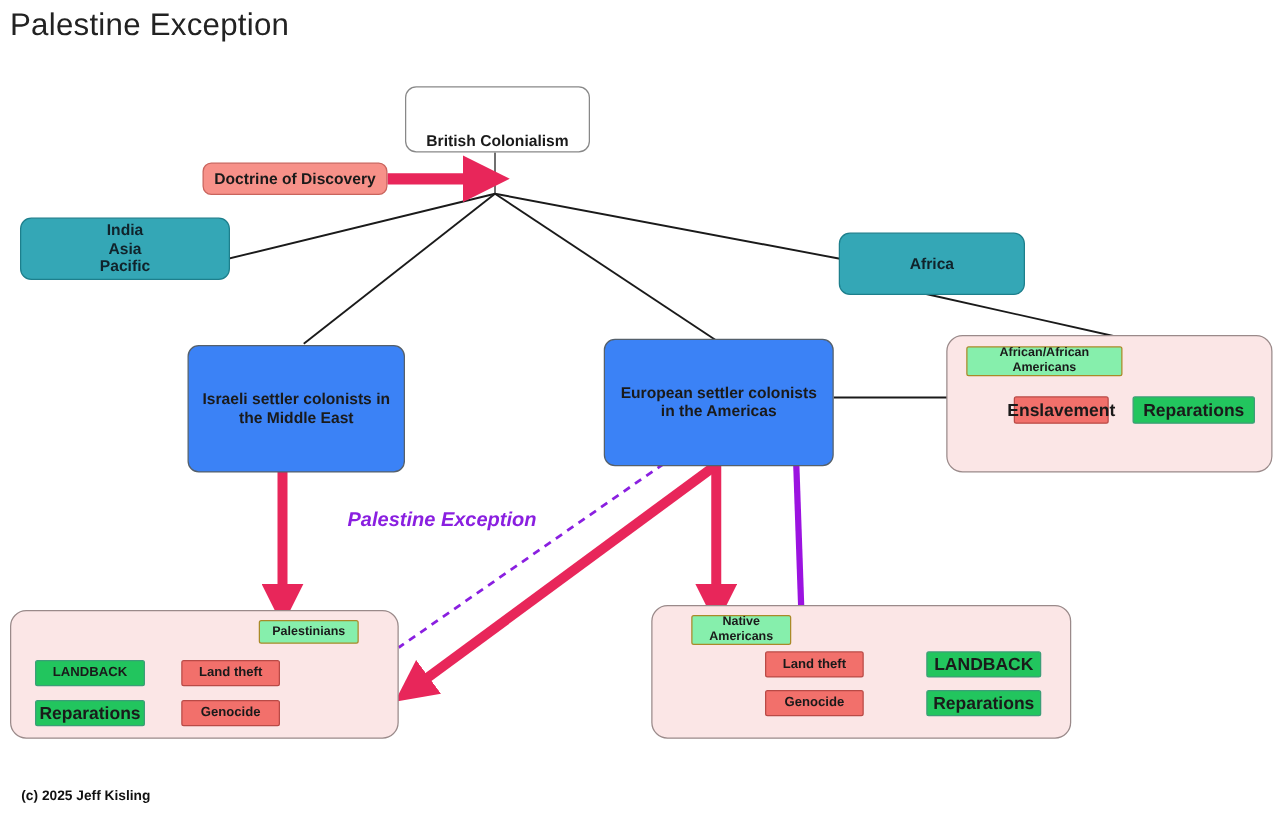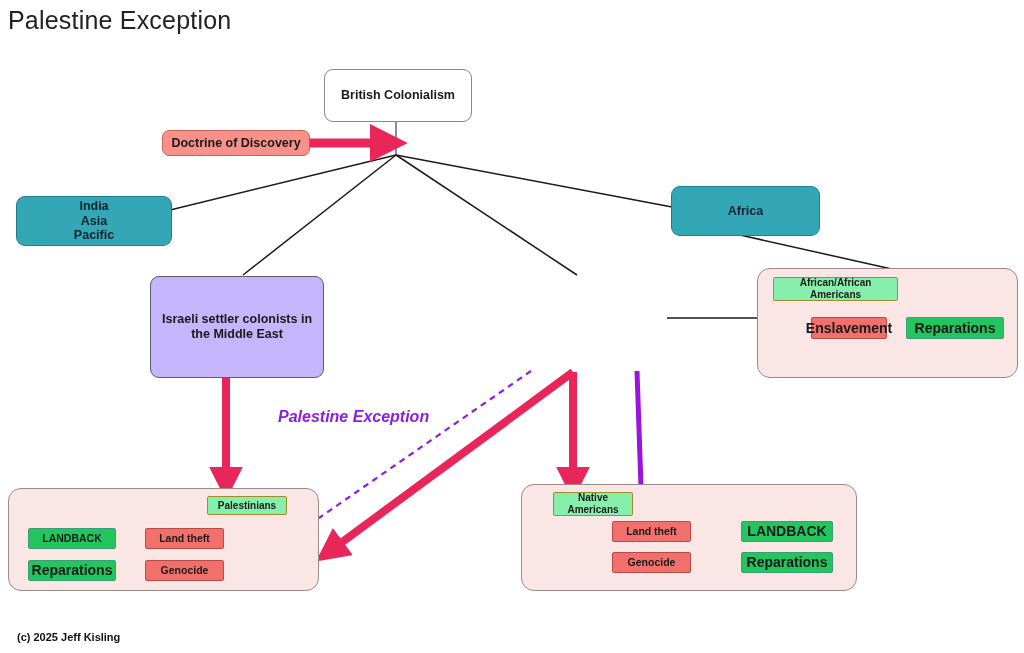--- a/index.html
+++ b/index.html
@@ -69,21 +69,21 @@
     font-size: 12.5px;
     color: #10232b;
   }
   .n-salmon {
     background: #F79189;
     border: 1px solid #c9645d;
     border-radius: 7px;
     font-size: 12.5px;
   }
   .n-gray {
-    background: #c4b5fd;
+    background: #3b82f6;
     border: 1px solid #55606b;
     border-radius: 9px;
     font-size: 12.5px;
   }
   .panel {
     position: absolute;
     box-sizing: border-box;
     background: #FBE6E6;
     border: 1px solid #9a8a8a;
     border-radius: 13px;
@@ -164,43 +164,47 @@
 
     <line x1="888" y1="328" x2="904" y2="328" stroke="#333333" stroke-width="1" marker-end="url(#arrowThin)"></line>
 
     <line x1="143" y1="537" x2="113" y2="537" stroke="#333333" stroke-width="1" marker-end="url(#arrowThin)"></line>
     <line x1="143" y1="569" x2="113" y2="569" stroke="#333333" stroke-width="1" marker-end="url(#arrowThin)"></line>
 
     <line x1="690" y1="530" x2="737" y2="530" stroke="#333333" stroke-width="1" marker-end="url(#arrowThin)"></line>
     <line x1="690" y1="561" x2="737" y2="561" stroke="#333333" stroke-width="1" marker-end="url(#arrowThin)"></line>
   </svg>
 
-  <div class="node n-white" style="left:324px; top:69px; width:148px; height:53px;">
+  <div class="node n-white" style="left:324px; top:69px; width:148px; height:53px;align-items:flex-end;">
     <span>British Colonialism</span>
   </div>
 
   <div class="node n-salmon" style="left:162px; top:130px; width:148px; height:26px;">
     <span>Doctrine of Discovery</span>
   </div>
 
-  <div class="node n-teal" style="left:16px; top:196px; width:156px; height:50px;">
+  <div class="node n-teal" style="left:16px; top:174px; width:168px; height:50px;">
     <span>India
 Asia
 Pacific</span>
   </div>
 
   <div class="node n-teal" style="left:671px; top:186px; width:149px; height:50px;">
     <span>Africa</span>
   </div>
 
   <div class="node n-gray" style="left:150px; top:276px; width:174px; height:102px;">
     <span>Israeli settler colonists in
 the Middle East</span>
   </div>
 
+  <div class="node n-gray" style="left:483px; top:271px; width:184px; height:102px;">
+    <span>European settler colonists
+in the Americas</span>
+  </div>
 
   <div id="exception-label">Palestine Exception</div>
 
   <div class="panel" style="left:757px; top:268px; width:261px; height:110px;">
     <div class="node n-yellow" style="left:15px; top:8px; width:125px; height:24px;">
       <span>African/African
 Americans</span>
     </div>
     <div class="node n-red small" style="left:53px; top:48px; width:76px; height:22px;">
       <span>Enslavement</span>

